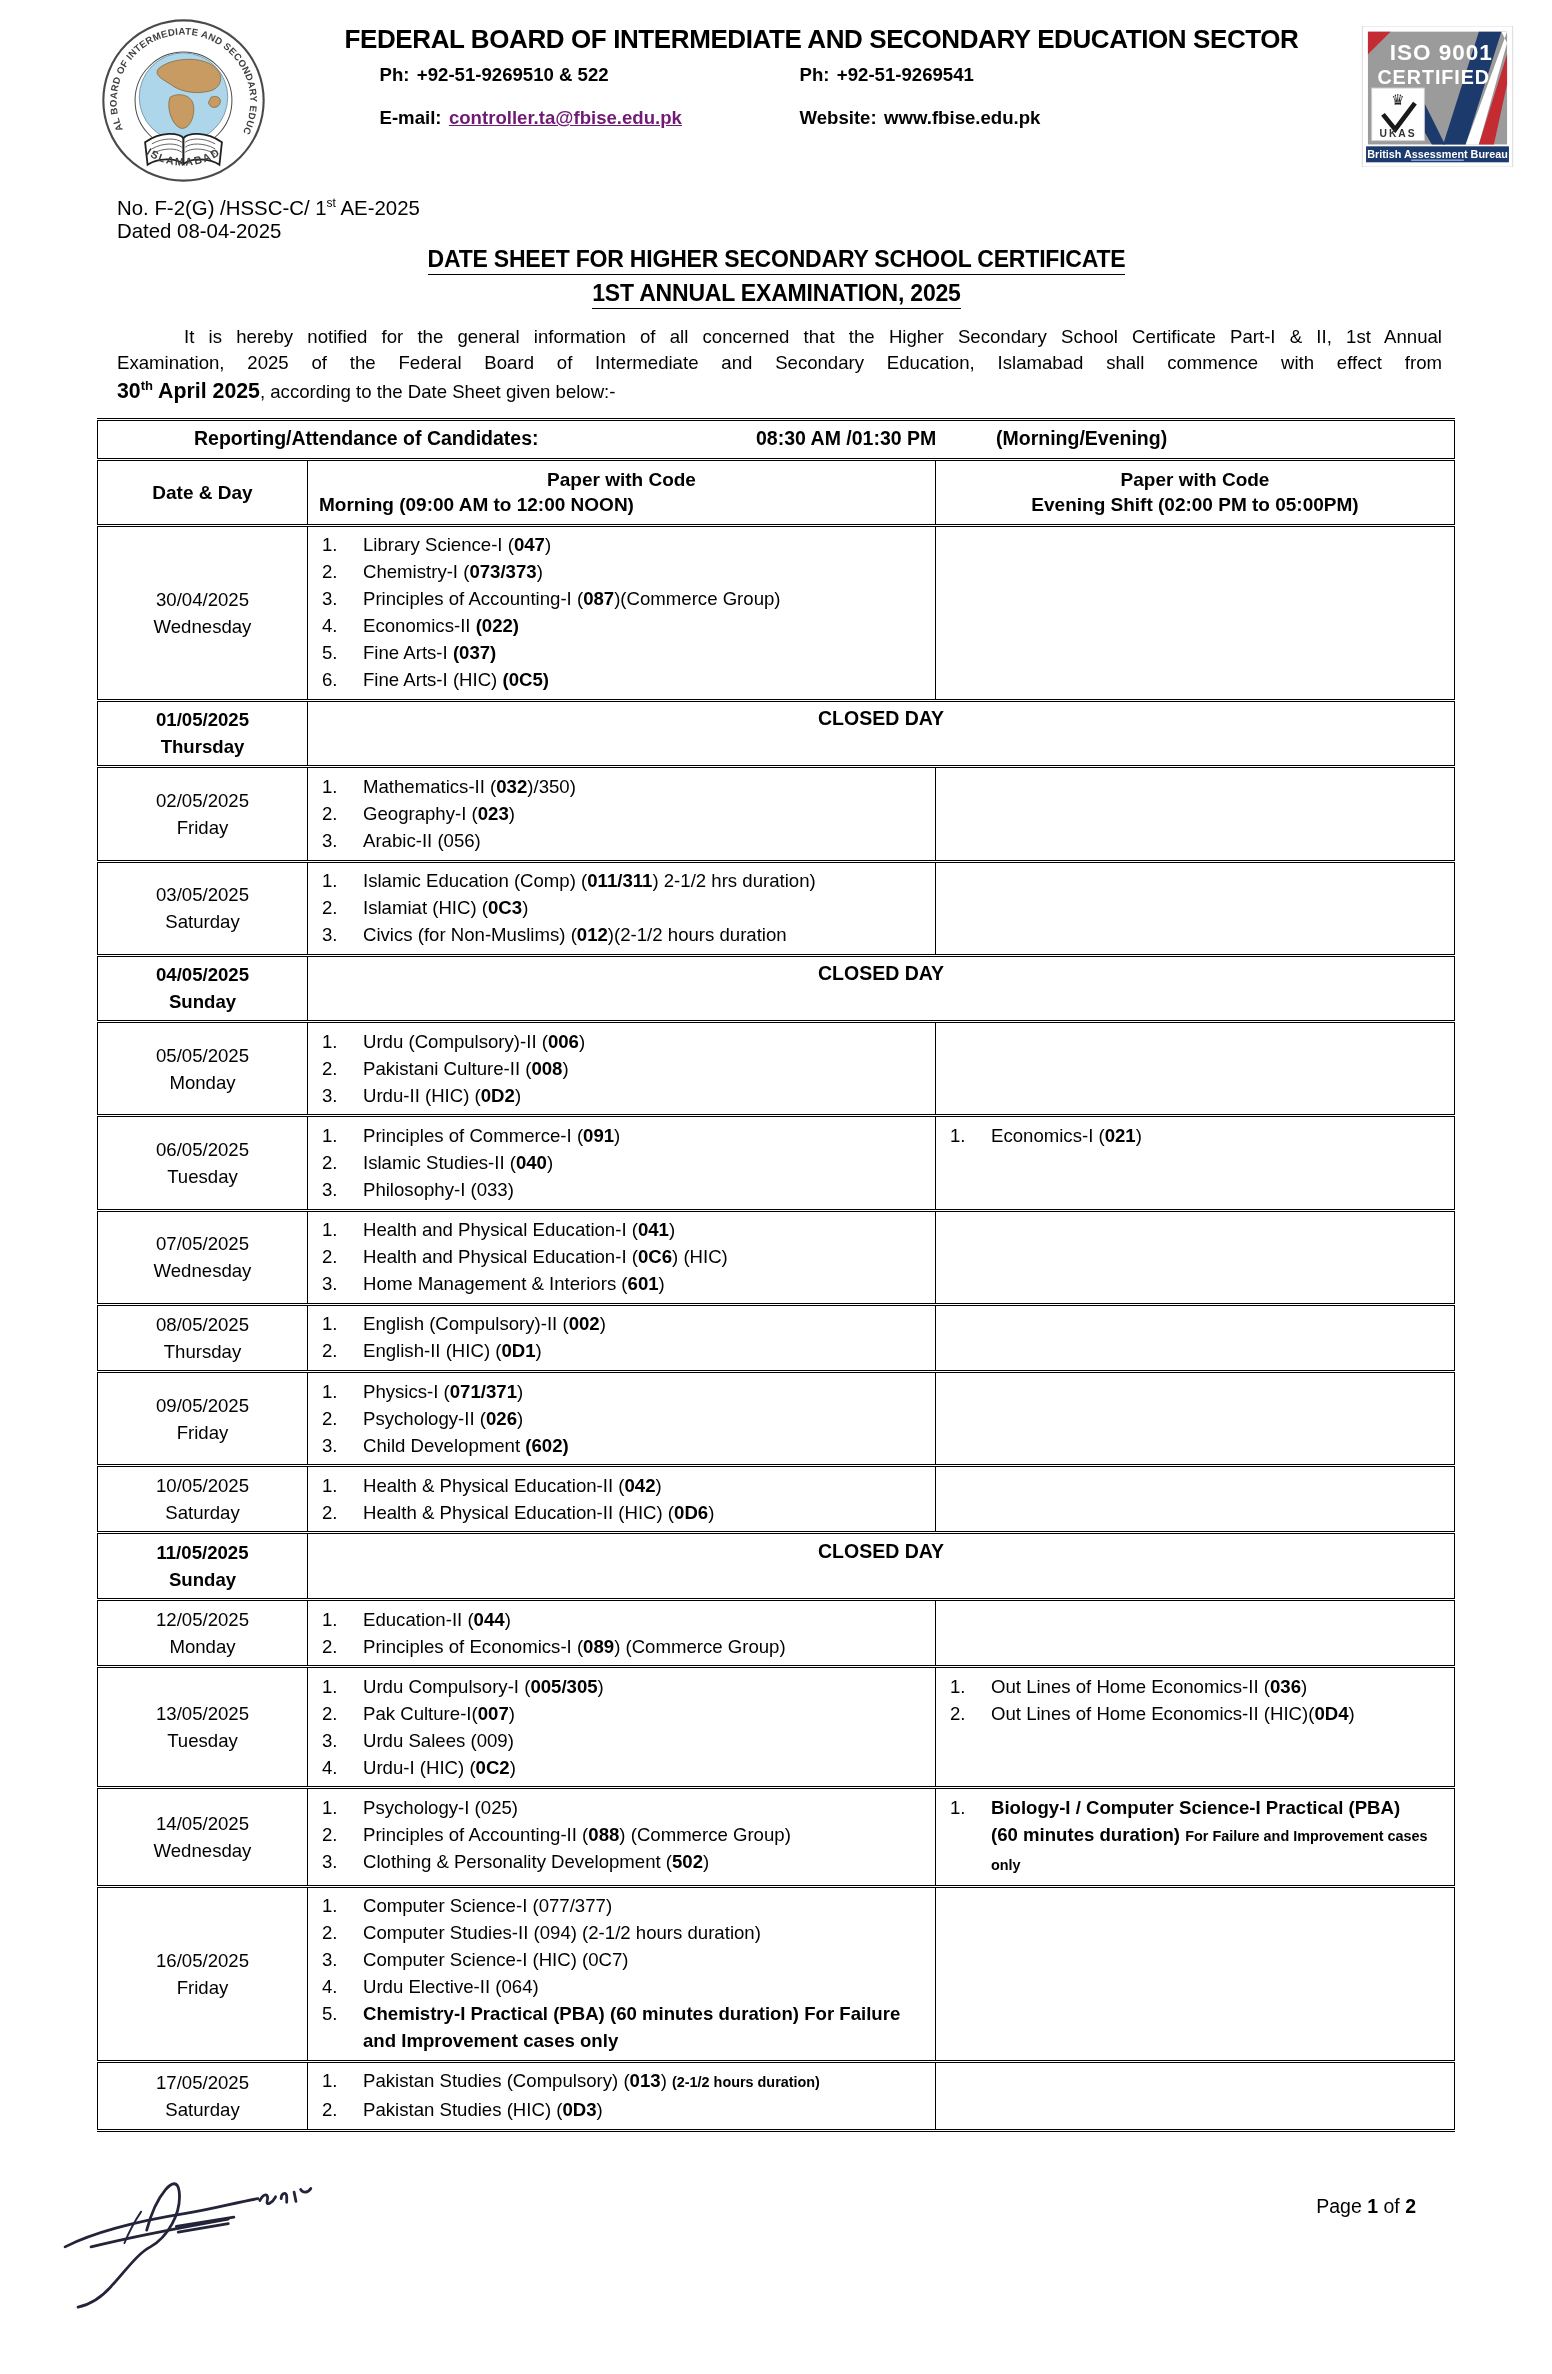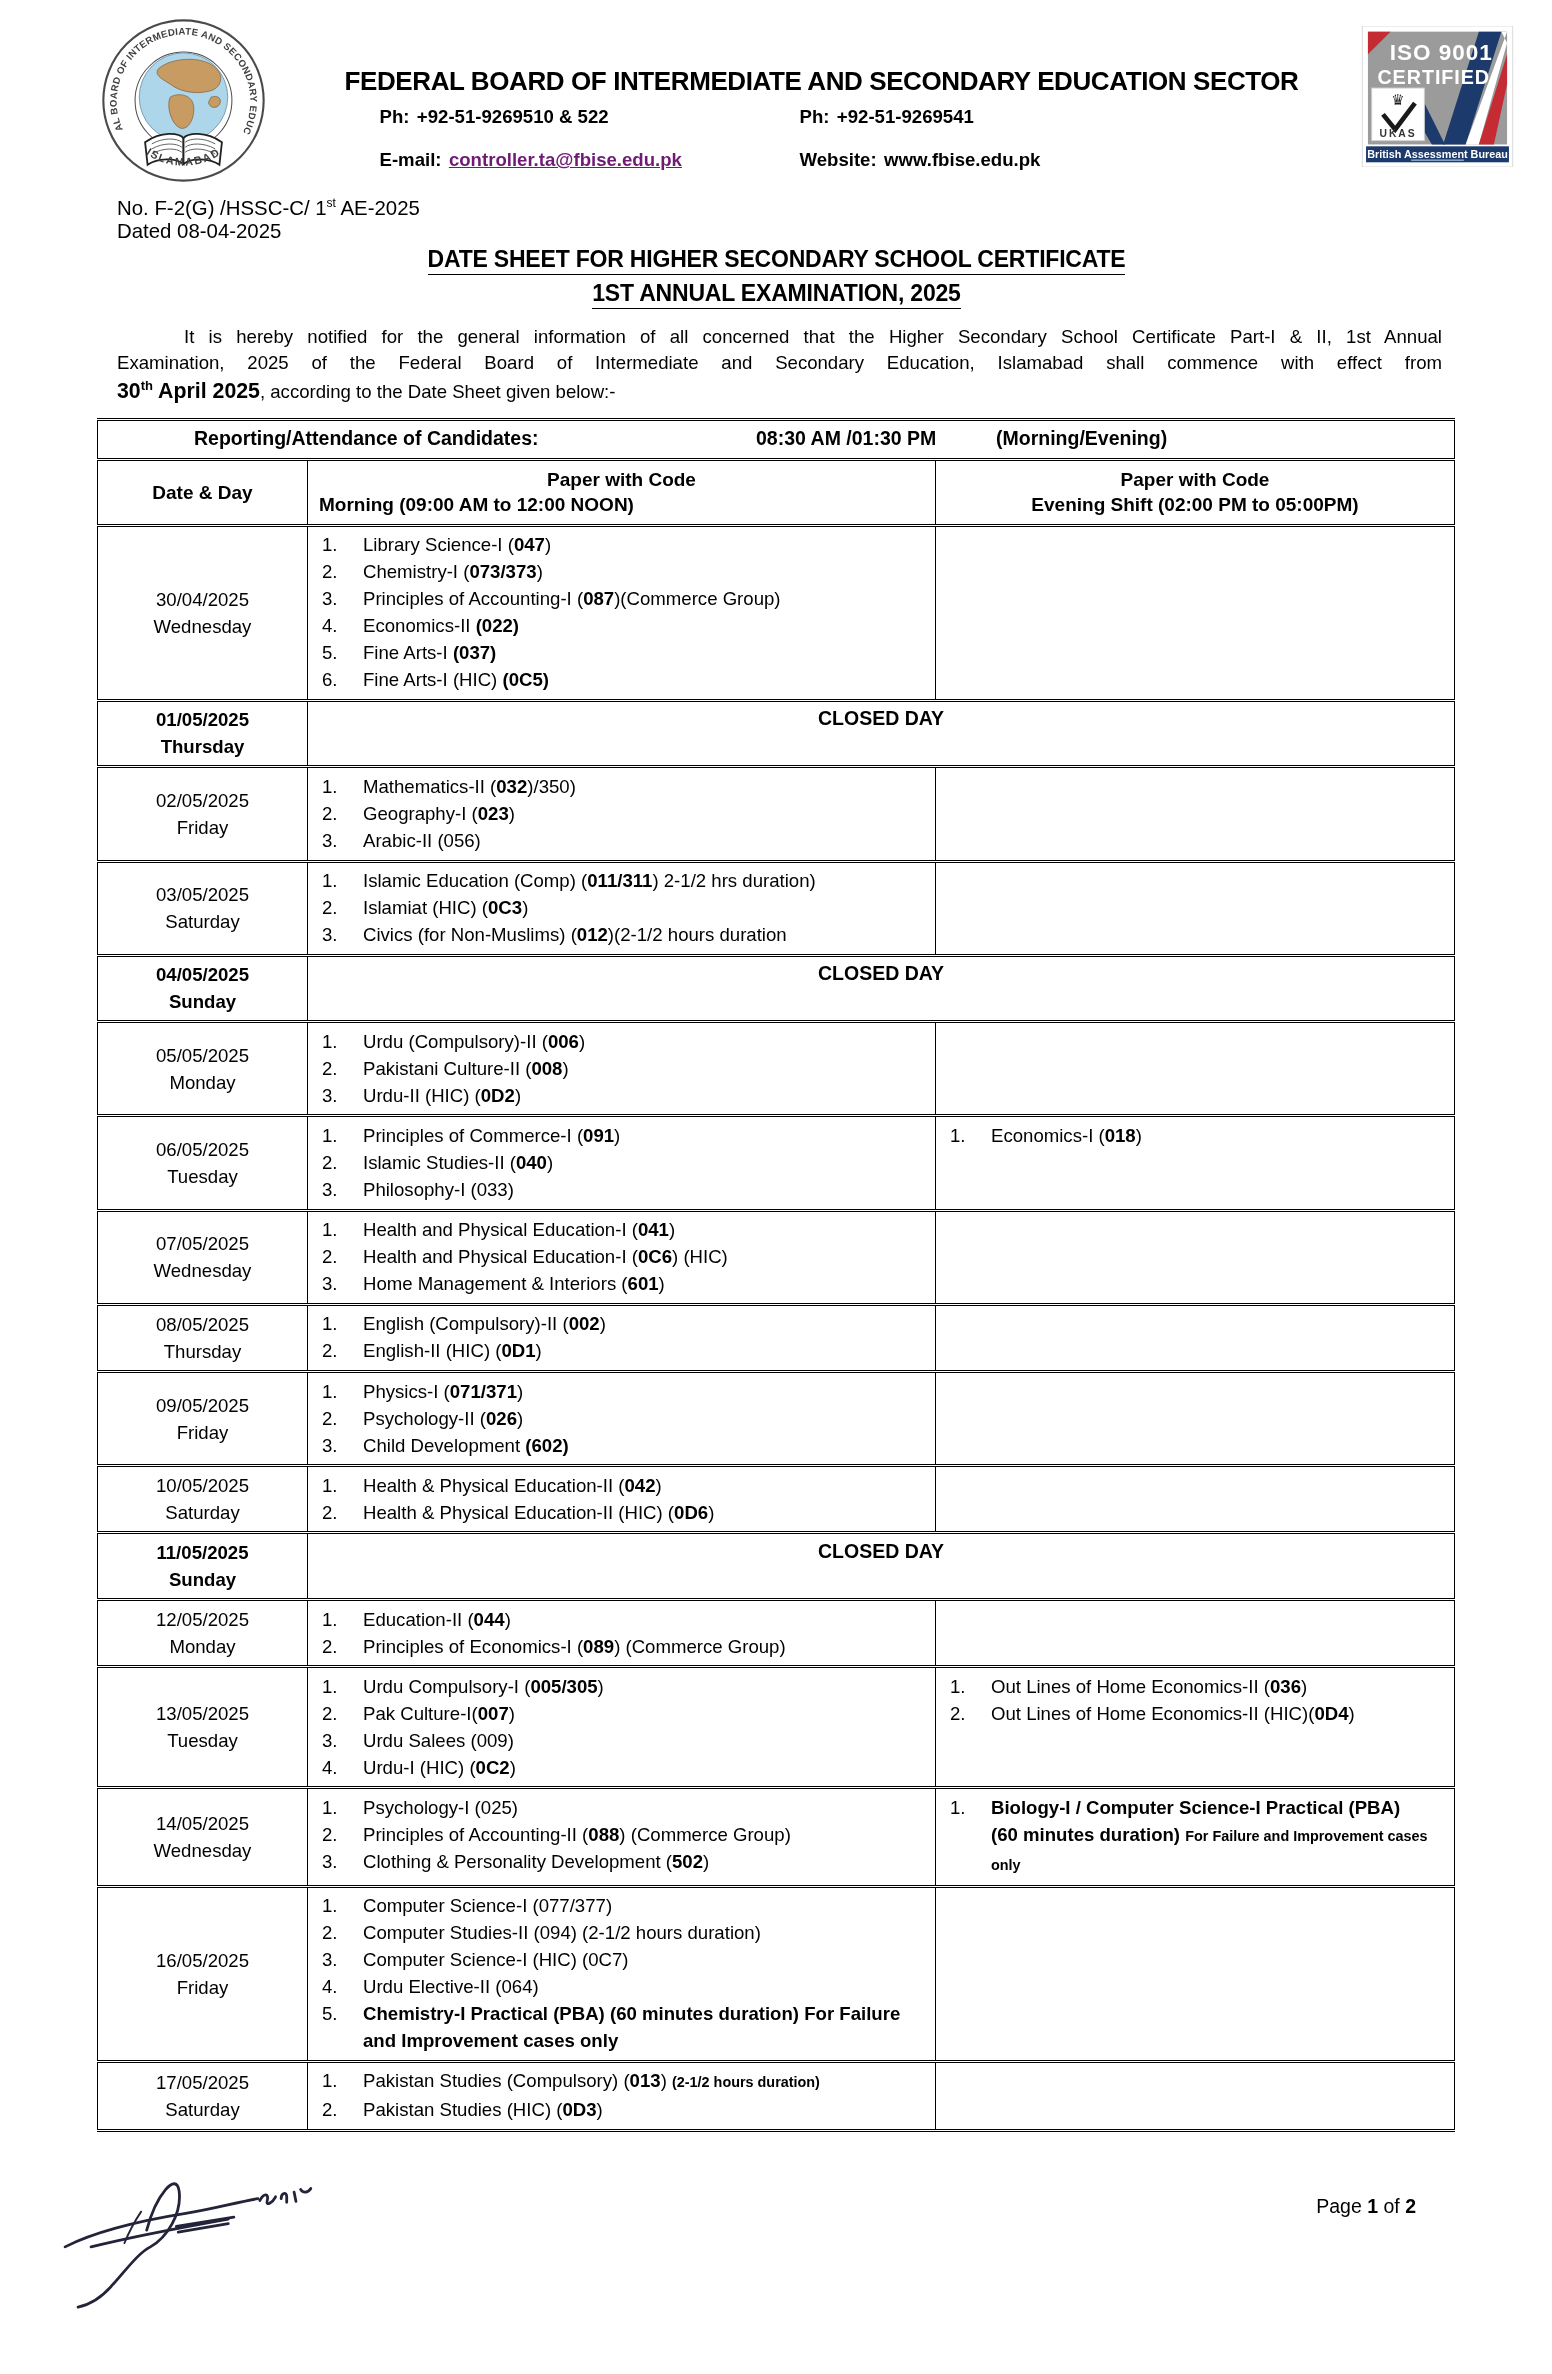--- a/index.html
+++ b/index.html
@@ -2,21 +2,21 @@
 <html style="font-size:15px"><head>
 <meta charset="utf-8">
 <style>
   html,body{margin:0;padding:0;background:#ffffff;}
   body{width:1553px;font-family:"Liberation Sans","DejaVu Sans",sans-serif;color:#000;}
   .page{position:relative;width:1553px;height:2375px;overflow:hidden;background:#fff;}
 
   
   .hdr{display:flex;align-items:flex-start;padding:16.7px 39px 0 85px;}
   .hdr-center{flex:1;text-align:center;padding-top:7.4px;}
-  .org{font-size:26px;font-weight:bold;letter-spacing:-0.4px;margin-top:42px;}
+  .org{font-size:26px;font-weight:bold;letter-spacing:-0.4px;}
   .addr{font-size:23px;font-weight:bold;margin-top:2.8px;}
   .contacts{display:grid;grid-template-columns:399px 464px;justify-content:center;column-gap:56px;row-gap:3.7px;margin-top:9.3px;font-size:18.6px;font-weight:bold;text-align:left;gap:21px;}
   .contacts .lab{display:inline-block;margin-right:7.4px;}
   a.email{color:#701a75;text-decoration:underline;}
   .logo-svg{flex:0 0 auto;}
   .badge-svg{flex:0 0 auto;margin-top:9.3px;}
 
   
   .refline{display:flex;justify-content:space-between;padding:13px 104px 0 117px;font-size:20.4px;flex-direction:column;}
   sup.s{font-size:12px;vertical-align:super;line-height:0;}
@@ -280,21 +280,21 @@
               <span class="txt">Islamic Studies-II (<b>040</b>)</span>
             </div>
             <div class="item">
               <span class="num">3.</span>
               <span class="txt">Philosophy-I (033)</span>
             </div>
           </td>
           <td class="items-cell">
             <div class="item">
               <span class="num">1.</span>
-              <span class="txt">Economics-I (<b>018</b>)</span>
+              <span class="txt">Economics-I (<b>021</b>)</span>
             </div>
           </td>
         </tr>
         <tr>
           <td class="date-cell">
             <div>07/05/2025</div>
             <div>Wednesday</div>
           </td>
           <td class="items-cell">
             <div class="item">

